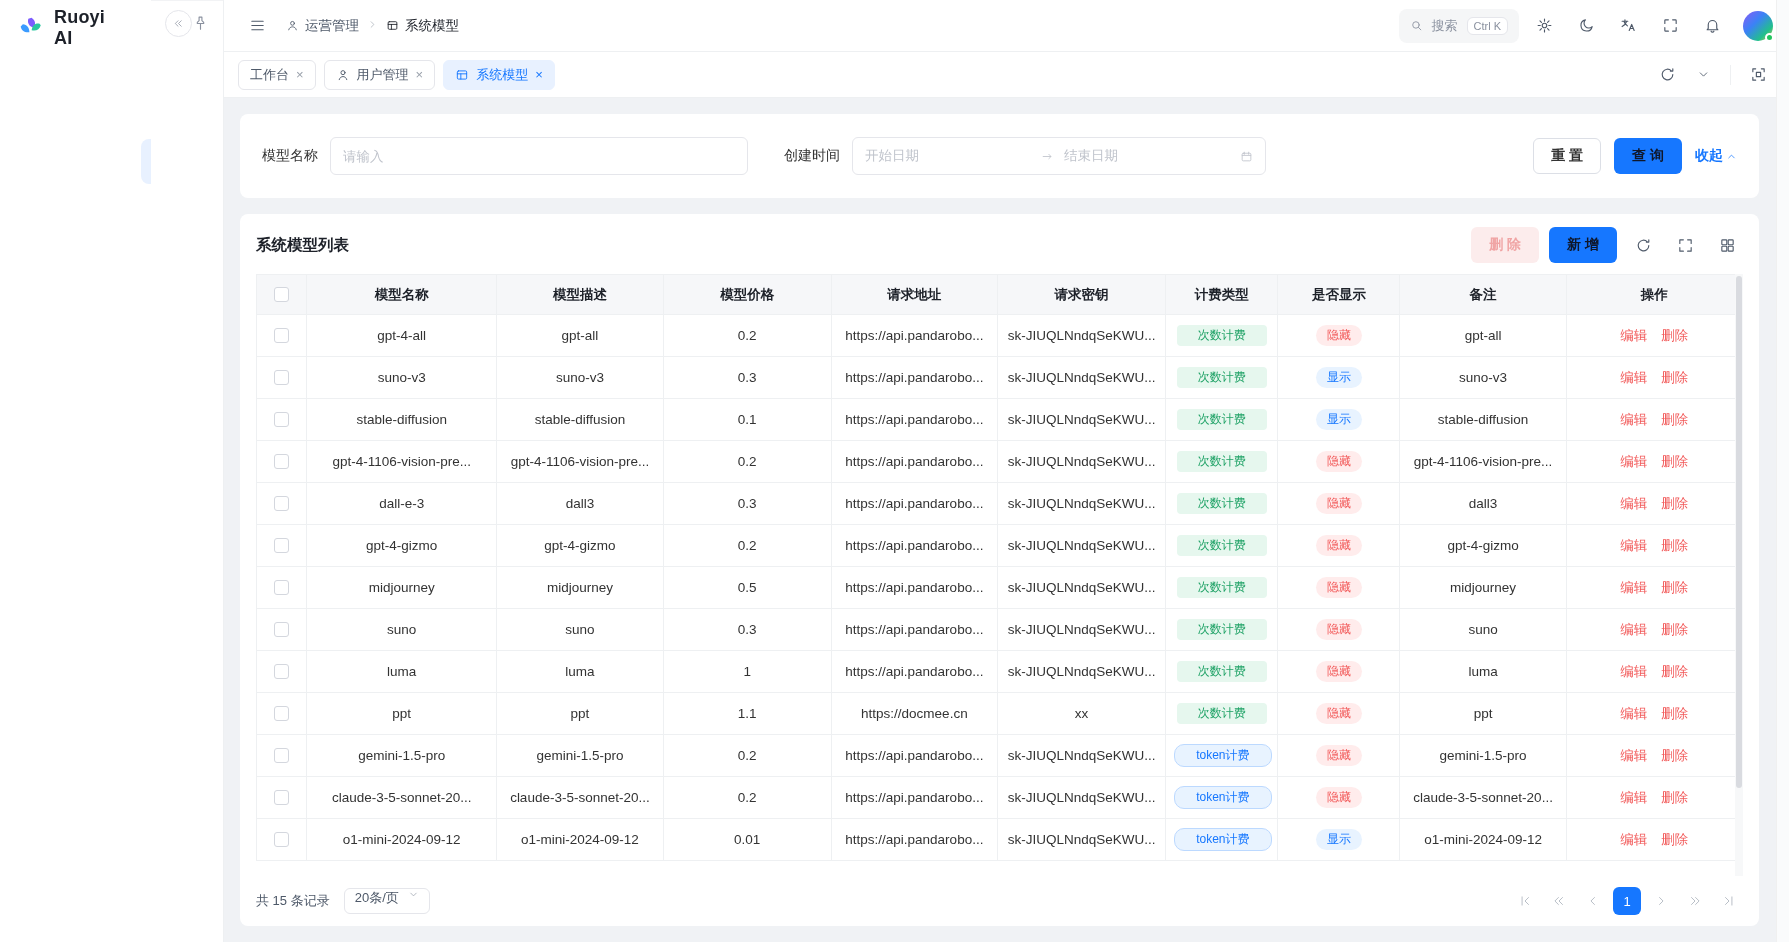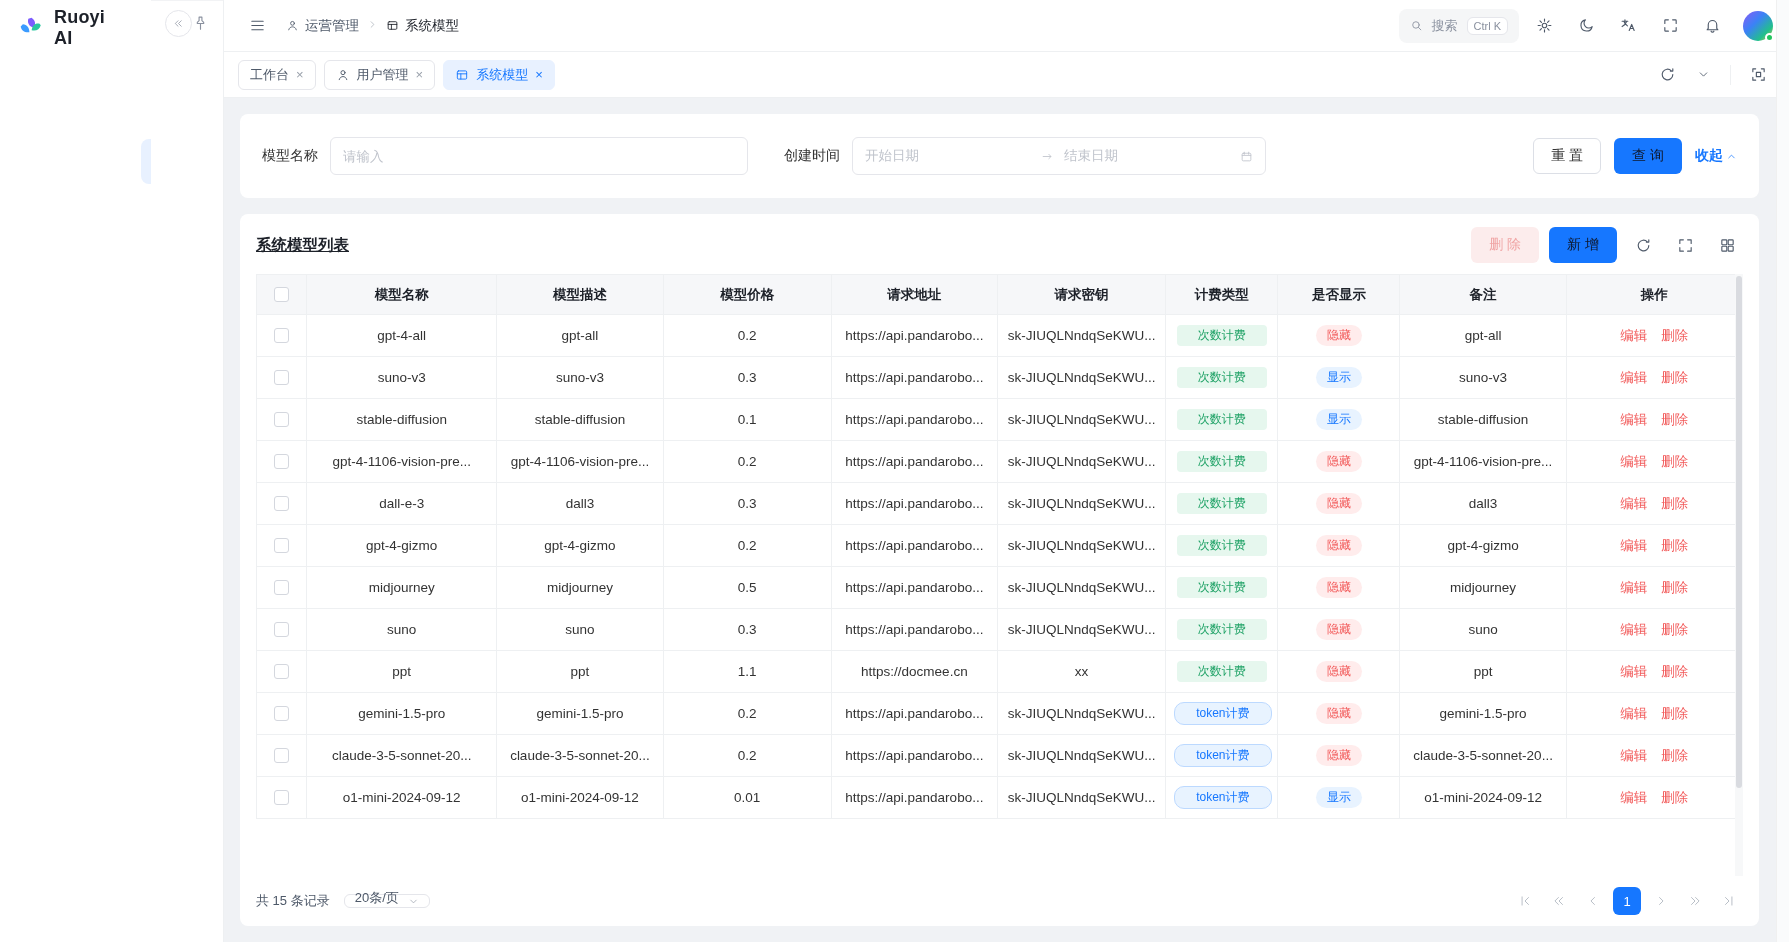--- a/index.html
+++ b/index.html
@@ -59,30 +59,30 @@
   .filter-card { height:84px; min-height:84px; display:flex; align-items:center; padding:0 22px; }
   .form-item { display:flex; align-items:center; }
   .form-label { font-size:14px; color:#333; margin-right:12px; white-space:nowrap; }
   .text-input { width:418px; height:38px; border:1px solid #e5e6eb; border-radius:6px; padding:0 12px; font-size:13.5px; color:#333; outline:none; background:#fff; }
   .text-input::placeholder { color:#c0c4cc; }
   .date-range { width:414px; height:38px; border:1px solid #e5e6eb; border-radius:6px; display:flex; align-items:center; padding:0 12px; gap:10px; color:#c0c4cc; font-size:13.5px; cursor:pointer; }
   .date-ph { flex:1; }
   .date-ph.end { text-align:left; }
   .date-range .ic { color:#c0c4cc; }
   .filter-actions { margin-left:auto; display:flex; align-items:center; gap:13px; }
-  .btn { height:36px; padding:0 17px; border-radius:6px; font-size:14px; display:inline-flex; align-items:center; justify-content:center; border:1px solid transparent; cursor:pointer; font-family:inherit; white-space:nowrap; }
+  .btn { height:36px; padding:0 17px; border-radius:6px; font-size:14px; display:inline-flex; align-items:center; justify-content:center; border:1px solid transparent; cursor:pointer; font-family:inherit; white-space:nowrap;font-weight:bold; }
   .btn-default { background:#fff; border-color:#dcdfe6; color:#333; }
   .btn-primary { background:#1677ff; color:#0f172a; }
   .btn-danger-soft { background:#fcecec; color:#f0a4a4; cursor:not-allowed; }
   .link-collapse { color:#1677ff; font-size:14px; display:flex; align-items:center; gap:3px; cursor:pointer; font-weight:600; }
 
   
   .table-card { flex:1; padding:14px 16px 0; display:flex; flex-direction:column; overflow:hidden; }
   .card-head { display:flex; align-items:center; margin-bottom:12px; height:34px; }
-  .card-title { font-size:15.5px; color:#1d2129; font-weight:600;text-decoration:underline; }
+  .card-title { font-size:15.5px; color:#1d2129; font-weight:600; }
   .card-tools { margin-left:auto; display:flex; align-items:center; gap:10px; }
   .tool-btn { width:32px; height:32px; border:none; background:transparent; border-radius:6px; display:flex; align-items:center; justify-content:center; color:#4e5969; cursor:pointer; }
 
   .table-wrap { flex:1; overflow:hidden; position:relative; }
   table { width:100%; border-collapse:collapse; table-layout:fixed; font-size:13.5px; }
   th, td { border:1px solid #eef0f2; text-align:center; white-space:nowrap; overflow:hidden; padding:0 8px; }
   th { background:#f6f7f9; height:40px; font-weight:600; color:#1d2129; font-size:13.5px; }
   td { height:42px; color:#333; }
   .checkbox { display:inline-block; width:15px; height:15px; border:1px solid #d4d7de; border-radius:3px; background:#fff; vertical-align:middle; cursor:pointer; }
   .tag { display:inline-block; padding:3px 21px; border-radius:4px; font-size:12px; line-height:1.3; }
@@ -90,21 +90,21 @@
   .tag-token { background:#e8f3ff; color:#1677ff; border:1px solid #bcd9ff; border-radius:10px; }
   .pill { display:inline-block; padding:3px 11px; border-radius:11px; font-size:12px; line-height:1.3; }
   .pill-hidden { background:#ffecec; color:#f25a5a; }
   .pill-shown { background:#e8f3ff; color:#1677ff; }
   .ops a { color:#f25a5a; margin:0 7px; cursor:pointer; text-decoration:none; font-size:13.5px; }
   .v-scroll { position:absolute; top:0; right:0; width:8px; height:100%; background:#f7f8f9; }
   .v-thumb { position:absolute; top:2px; right:1px; width:6px; height:85%; border-radius:3px; background:#d9dbe0; }
 
   .table-footer { height:50px; min-height:50px; display:flex; align-items:center; gap:14px; }
   .total-text { font-size:13px; color:#4e5969; }
-  .page-size { height:14px; border:1px solid #e5e6eb; border-radius:6px; display:flex; align-items:flex-end; gap:9px; padding:0 10px; font-size:13px; color:#4e5969; cursor:pointer; }
+  .page-size { height:26px; border:1px solid #e5e6eb; border-radius:6px; display:flex; align-items:flex-start; gap:9px; padding:0 10px; font-size:13px; color:#4e5969; cursor:pointer; }
   .page-size .ic { color:#9aa1ab; }
   .pager { margin-left:auto; display:flex; align-items:center; gap:6px; }
   .pg-btn { width:28px; height:28px; border:none; background:transparent; border-radius:6px; display:flex; align-items:center; justify-content:center; color:#b4bac3; cursor:pointer; }
   .pg-btn .ic svg { width:14px; height:14px; }
   .pg-current { width:28px; height:28px; background:#1677ff; color:#fff; border-radius:6px; display:flex; align-items:center; justify-content:center; font-size:13px; cursor:pointer; border:none; }
 
   .page-scrollbar { position:fixed; top:0; right:0; width:13px; height:942px; background:#fafbfc; border-left:1px solid #f0f0f0; }
 </style>
 </head>
 <body>
@@ -591,20 +591,32 @@
                   <td>0.3</td>
                   <td>https://api.pandarobo...</td>
                   <td>sk-JIUQLNndqSeKWU...</td>
                   <td><span class="tag tag-count">次数计费</span></td>
                   <td><span class="pill pill-hidden">隐藏</span></td>
                   <td>suno</td>
                   <td class="ops"><a>编辑</a><a>删除</a></td>
                 </tr>
                 <tr>
                   <td><span class="checkbox"></span></td>
+                  <td>luma</td>
+                  <td>luma</td>
+                  <td>1</td>
+                  <td>https://api.pandarobo...</td>
+                  <td>sk-JIUQLNndqSeKWU...</td>
+                  <td><span class="tag tag-count">次数计费</span></td>
+                  <td><span class="pill pill-hidden">隐藏</span></td>
+                  <td>luma</td>
+                  <td class="ops"><a>编辑</a><a>删除</a></td>
+                </tr>
+                <tr>
+                  <td><span class="checkbox"></span></td>
                   <td>ppt</td>
                   <td>ppt</td>
                   <td>1.1</td>
                   <td>https://docmee.cn</td>
                   <td>xx</td>
                   <td><span class="tag tag-count">次数计费</span></td>
                   <td><span class="pill pill-hidden">隐藏</span></td>
                   <td>ppt</td>
                   <td class="ops"><a>编辑</a><a>删除</a></td>
                 </tr>

